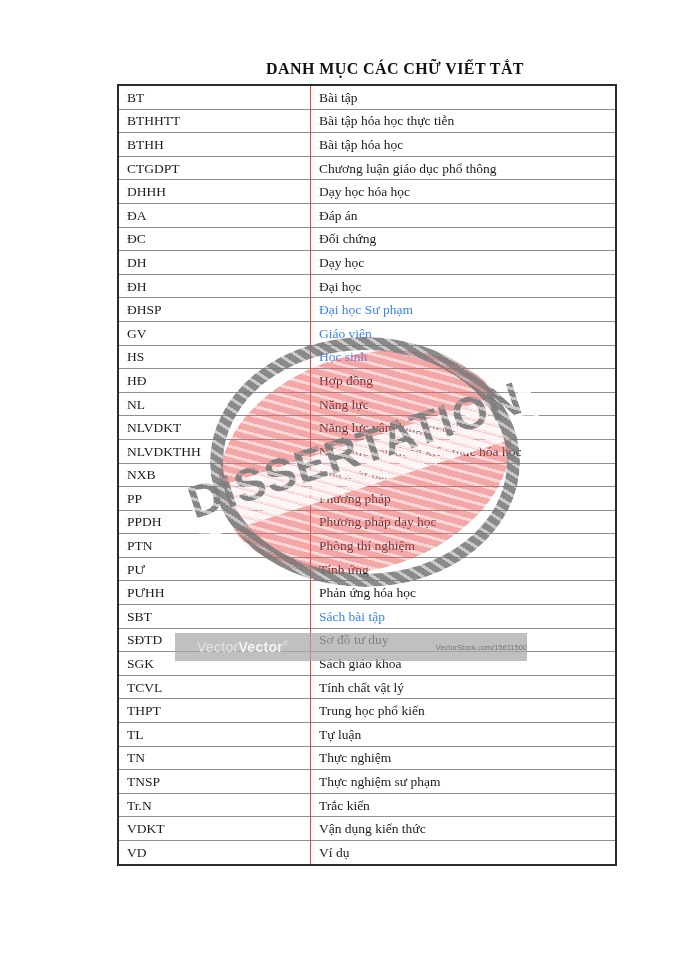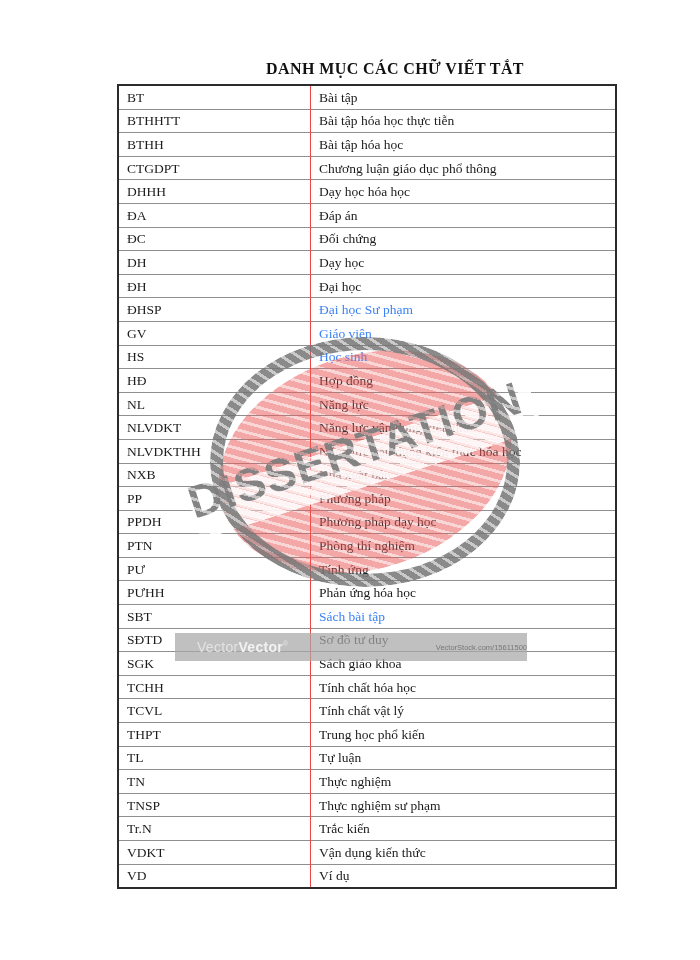--- a/index.html
+++ b/index.html
@@ -173,24 +173,20 @@
       </tr>
       <tr>
         <td class="abbr">SĐTD</td>
         <td class="meaning">Sơ đồ tư duy</td>
       </tr>
       <tr>
         <td class="abbr">SGK</td>
         <td class="meaning">Sách giáo khoa</td>
       </tr>
       <tr>
-        <td class="abbr">TCHH</td>
-        <td class="meaning">Tính chất hóa học</td>
-      </tr>
-      <tr>
         <td class="abbr">TCVL</td>
         <td class="meaning">Tính chất vật lý</td>
       </tr>
       <tr>
         <td class="abbr">THPT</td>
         <td class="meaning">Trung học phổ kiến</td>
       </tr>
       <tr>
         <td class="abbr">TL</td>
         <td class="meaning">Tự luận</td>

